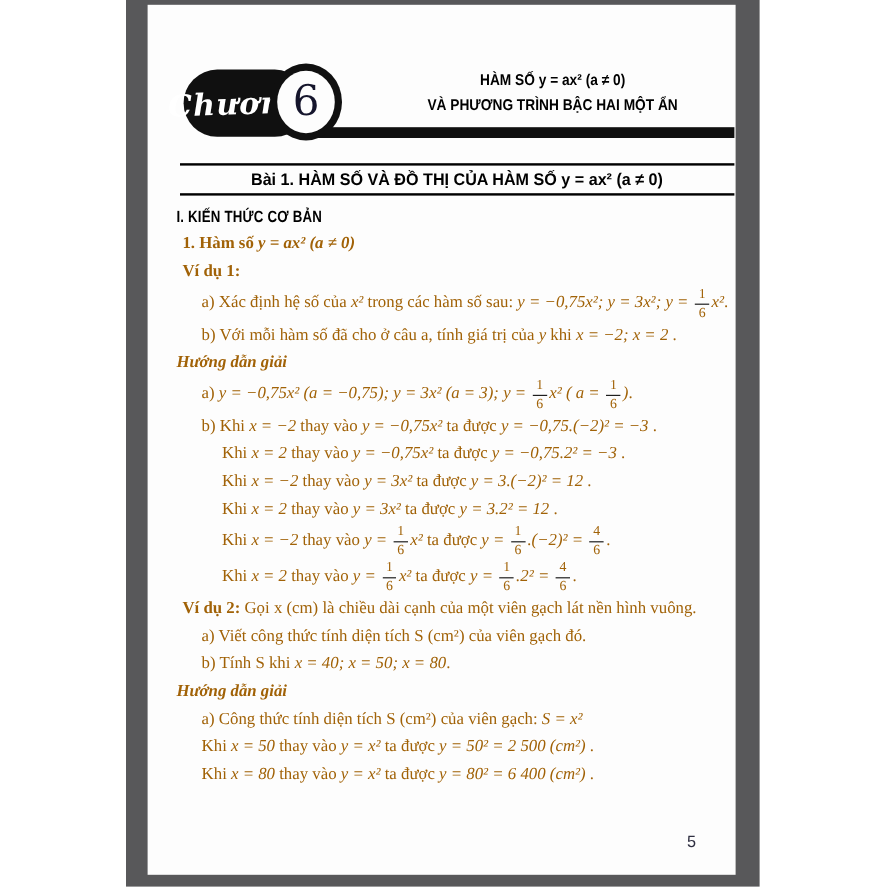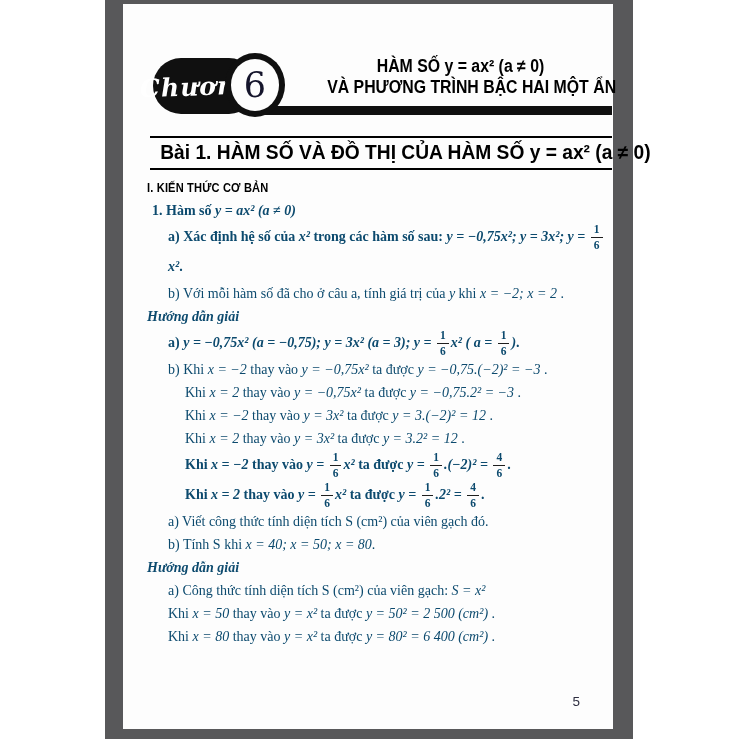--- a/index.html
+++ b/index.html
@@ -15,38 +15,38 @@
         border-radius:28px;display:flex;align-items:center;justify-content:center;z-index:1;}
   .badge-script{color:#ffffff;font-family:"DejaVu Serif",serif;font-style:italic;font-weight:bold;
         font-size:25px;letter-spacing:1px;padding-right:16px;transform:rotate(-2deg);}
   .badge-bar{position:absolute;left:108px;right:0;top:53px;height:9px;background:#101010;z-index:1;}
   .badge-ellipse{position:absolute;left:78px;top:0;width:60px;height:64px;background:#101010;
         border-radius:50%;z-index:2;}
   .badge-ellipse .inner{position:absolute;left:6px;top:6px;right:6px;bottom:6px;background:#fdfdfd;
         border-radius:50%;display:flex;align-items:center;justify-content:center;}
   .badge-num{font-family:"DejaVu Serif",serif;font-size:35px;color:#15152c;line-height:1;}
   .chap-title{position:absolute;left:162px;right:0;top:3px;text-align:center;
-        font-family:"Liberation Sans",sans-serif;font-weight:bold;font-size:18px;
+        font-family:"Liberation Sans",sans-serif;font-weight:bold;font-size:13px;
         line-height:21px;color:#000;}
   .chap-title .tl{transform:scaleX(0.88);transform-origin:50% 50%;white-space:nowrap;}
 
   
   .lesson{margin:19px 1px 0 3px;border-top:2px solid #000;border-bottom:2px solid #000;
         padding:3px 0 4px;text-align:center;font-family:"Liberation Sans",sans-serif;
-        font-weight:bold;font-size:20px;color:#000;white-space:nowrap;}
+        font-weight:bold;font-size:14px;color:#000;white-space:nowrap;}
   .lesson .tl{display:inline-block;transform:scaleX(0.96);transform-origin:50% 50%;}
 
   .kb{margin-top:10px;font-family:"Liberation Sans",sans-serif;font-weight:bold;
         font-size:13.5px;color:#000;transform:scaleX(0.82);transform-origin:0 50%;
         white-space:nowrap;letter-spacing:0.2px;}
 
   
   .lines{margin-top:4px;width:466px;}
-  .ln{font-size:14px;line-height:23px;color:#0c4a6e;}
-  .ln.tall{line-height:30px;font-weight:bold;}
+  .ln{font-size:14px;line-height:23px;color:#a16207;}
+  .ln.tall{line-height:30px;}
   .ind0{padding-left:5px;}
   .ind1{padding-left:21px;}
   .ind2{padding-left:38px;}
   .center{text-align:left;padding-left:0;padding-right:30px;}
   .seg-b{font-weight:bold;}
   .seg-bi{font-weight:bold;font-style:italic;}
   .seg-m{font-style:italic;}
   .seg-mb{font-weight:bold;font-style:italic;}
   .frac{display:inline-block;vertical-align:-0.55em;text-align:center;line-height:1;margin:0 2px;}
   .fn{display:block;border-bottom:1.3px solid #1e1e1e;padding:0 3px 1.5px;font-size:11.5px;}
@@ -78,30 +78,32 @@
     </div>
 
     <div class="lesson">
       <span class="tl">Bài 1. HÀM SỐ VÀ ĐỒ THỊ CỦA HÀM SỐ y = ax² (a ≠ 0)</span>
     </div>
 
     <div class="kb">I. KIẾN THỨC CƠ BẢN</div>
 
     <div class="lines">
         <div class="ln ind0"><span class="seg-b">1. Hàm số </span><span class="seg-mb">y = ax² (a ≠ 0)</span></div>
+        <div class="ln ind0"><span class="seg-b">Ví dụ 1:</span></div>
         <div class="ln ind1 tall"><span class="seg-r">a) Xác định hệ số của </span><span class="seg-m">x²</span><span class="seg-r"> trong các hàm số sau: </span><span class="seg-m">y = −0,75x²; y = 3x²; y = </span><span class="frac"><span class="fn">1</span><span class="fd">6</span></span><span class="seg-m">x²</span><span class="seg-r">.</span></div>
         <div class="ln ind1"><span class="seg-r">b) Với mỗi hàm số đã cho ở câu a, tính giá trị của </span><span class="seg-m">y</span><span class="seg-r"> khi </span><span class="seg-m">x = −2; x = 2</span><span class="seg-r"> .</span></div>
         <div class="ln ind0 center"><span class="seg-bi">Hướng dẫn giải</span></div>
         <div class="ln ind1 tall"><span class="seg-r">a) </span><span class="seg-m">y = −0,75x² (a = −0,75); y = 3x² (a = 3); y = </span><span class="frac"><span class="fn">1</span><span class="fd">6</span></span><span class="seg-m">x² </span><span class="seg-m">( a = </span><span class="frac"><span class="fn">1</span><span class="fd">6</span></span><span class="seg-m">)</span><span class="seg-r">.</span></div>
         <div class="ln ind1"><span class="seg-r">b) Khi </span><span class="seg-m">x = −2</span><span class="seg-r"> thay vào </span><span class="seg-m">y = −0,75x²</span><span class="seg-r"> ta được </span><span class="seg-m">y = −0,75.(−2)² = −3</span><span class="seg-r"> .</span></div>
         <div class="ln ind2"><span class="seg-r">Khi </span><span class="seg-m">x = 2</span><span class="seg-r"> thay vào </span><span class="seg-m">y = −0,75x²</span><span class="seg-r"> ta được </span><span class="seg-m">y = −0,75.2² = −3</span><span class="seg-r"> .</span></div>
         <div class="ln ind2"><span class="seg-r">Khi </span><span class="seg-m">x = −2</span><span class="seg-r"> thay vào </span><span class="seg-m">y = 3x²</span><span class="seg-r"> ta được </span><span class="seg-m">y = 3.(−2)² = 12</span><span class="seg-r"> .</span></div>
         <div class="ln ind2"><span class="seg-r">Khi </span><span class="seg-m">x = 2</span><span class="seg-r"> thay vào </span><span class="seg-m">y = 3x²</span><span class="seg-r"> ta được </span><span class="seg-m">y = 3.2² = 12</span><span class="seg-r"> .</span></div>
         <div class="ln ind2 tall"><span class="seg-r">Khi </span><span class="seg-m">x = −2</span><span class="seg-r"> thay vào </span><span class="seg-m">y = </span><span class="frac"><span class="fn">1</span><span class="fd">6</span></span><span class="seg-m">x²</span><span class="seg-r"> ta được </span><span class="seg-m">y = </span><span class="frac"><span class="fn">1</span><span class="fd">6</span></span><span class="seg-m">.(−2)² = </span><span class="frac"><span class="fn">4</span><span class="fd">6</span></span><span class="seg-r">.</span></div>
         <div class="ln ind2 tall"><span class="seg-r">Khi </span><span class="seg-m">x = 2</span><span class="seg-r"> thay vào </span><span class="seg-m">y = </span><span class="frac"><span class="fn">1</span><span class="fd">6</span></span><span class="seg-m">x²</span><span class="seg-r"> ta được </span><span class="seg-m">y = </span><span class="frac"><span class="fn">1</span><span class="fd">6</span></span><span class="seg-m">.2² = </span><span class="frac"><span class="fn">4</span><span class="fd">6</span></span><span class="seg-r">.</span></div>
+        <div class="ln ind0"><span class="seg-b">Ví dụ 2:</span><span class="seg-r"> Gọi x (cm) là chiều dài cạnh của một viên gạch lát nền hình vuông.</span></div>
         <div class="ln ind1"><span class="seg-r">a) Viết công thức tính diện tích S (cm²) của viên gạch đó.</span></div>
         <div class="ln ind1"><span class="seg-r">b) Tính S khi </span><span class="seg-m">x = 40; x = 50; x = 80</span><span class="seg-r">.</span></div>
         <div class="ln ind0 center"><span class="seg-bi">Hướng dẫn giải</span></div>
         <div class="ln ind1"><span class="seg-r">a) Công thức tính diện tích S (cm²) của viên gạch: </span><span class="seg-m">S = x²</span></div>
         <div class="ln ind1"><span class="seg-r">Khi </span><span class="seg-m">x = 50</span><span class="seg-r"> thay vào </span><span class="seg-m">y = x²</span><span class="seg-r"> ta được </span><span class="seg-m">y = 50² = 2 500 (cm²)</span><span class="seg-r"> .</span></div>
         <div class="ln ind1"><span class="seg-r">Khi </span><span class="seg-m">x = 80</span><span class="seg-r"> thay vào </span><span class="seg-m">y = x²</span><span class="seg-r"> ta được </span><span class="seg-m">y = 80² = 6 400 (cm²)</span><span class="seg-r"> .</span></div>
       </div>
 
     <div class="pagenum">5</div>
   </div>

